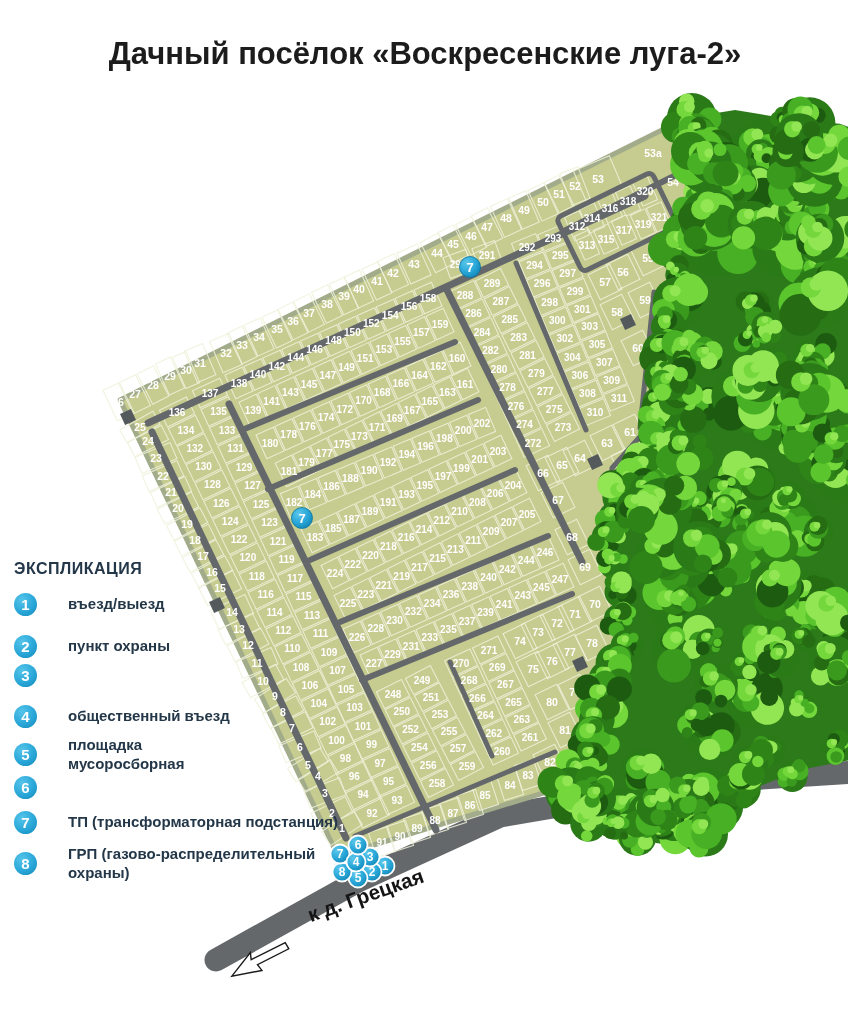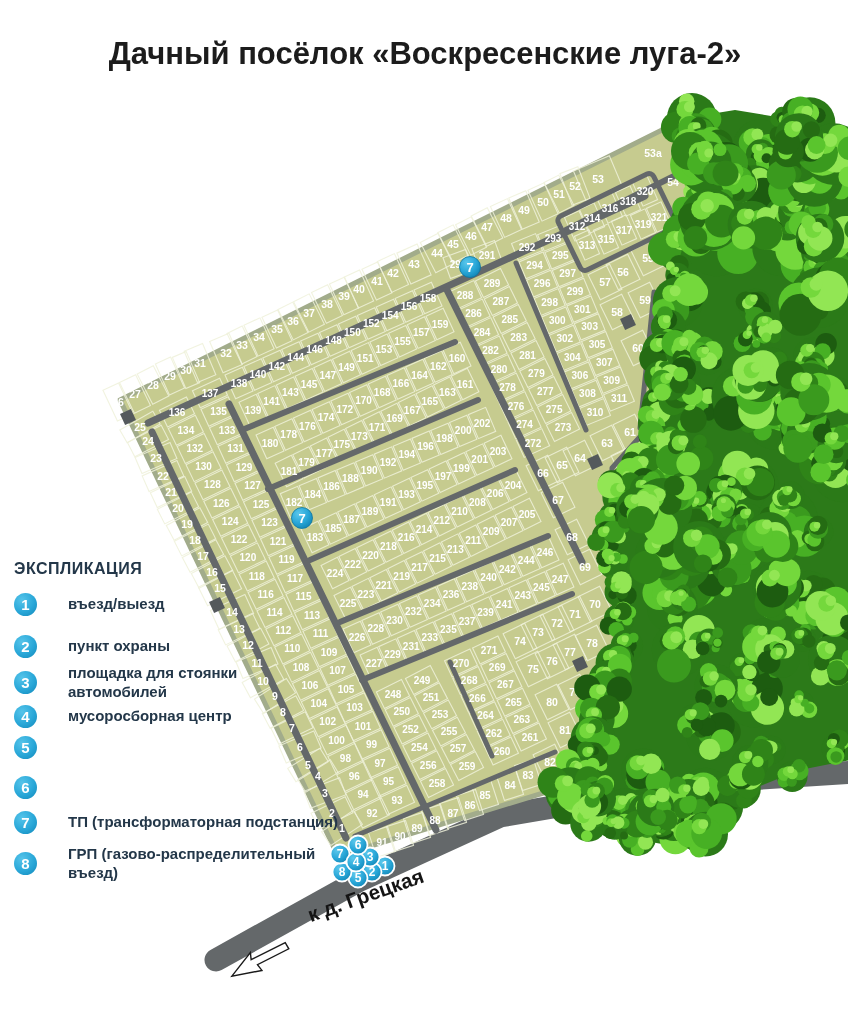--- a/index.html
+++ b/index.html
@@ -2334,35 +2334,35 @@
     <div class="legend-item" style="top:33px">
       <span class="legend-circle">1</span>
       <span class="legend-label">въезд/выезд</span>
     </div>
     <div class="legend-item" style="top:75px">
       <span class="legend-circle">2</span>
       <span class="legend-label">пункт охраны</span>
     </div>
     <div class="legend-item" style="top:104px">
       <span class="legend-circle">3</span>
-      <span class="legend-label">площадка для стоянки
-автомобилей</span>
     </div>
     <div class="legend-item" style="top:145px">
       <span class="legend-circle">4</span>
-      <span class="legend-label">мусоросборная центр</span>
+      <span class="legend-label">общественный въезд</span>
     </div>
     <div class="legend-item" style="top:176px">
       <span class="legend-circle">5</span>
+      <span class="legend-label">площадка
+мусоросборная</span>
     </div>
     <div class="legend-item" style="top:216px">
       <span class="legend-circle">6</span>
     </div>
     <div class="legend-item" style="top:251px">
       <span class="legend-circle">7</span>
       <span class="legend-label">ТП  (трансформаторная подстанция)</span>
     </div>
     <div class="legend-item" style="top:285px">
       <span class="legend-circle">8</span>
-      <span class="legend-label">ГРП (газово-распределительный въезд)</span>
+      <span class="legend-label">ГРП (газово-распределительный охраны)</span>
     </div>
   </div>
 </div>
 
 </body></html>

